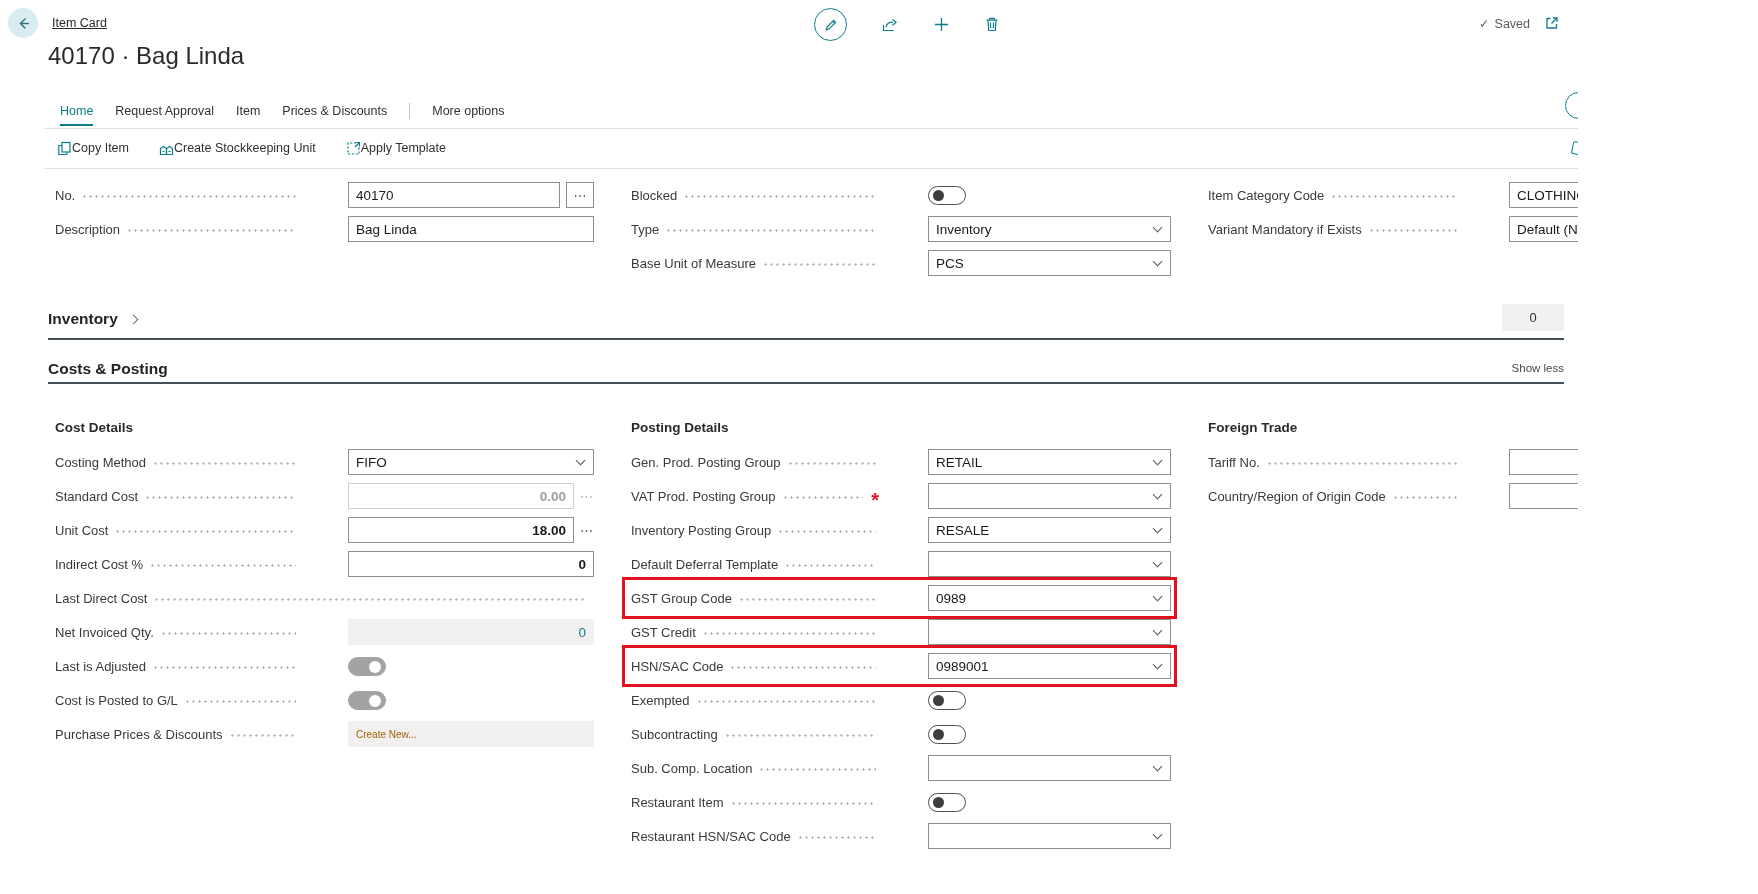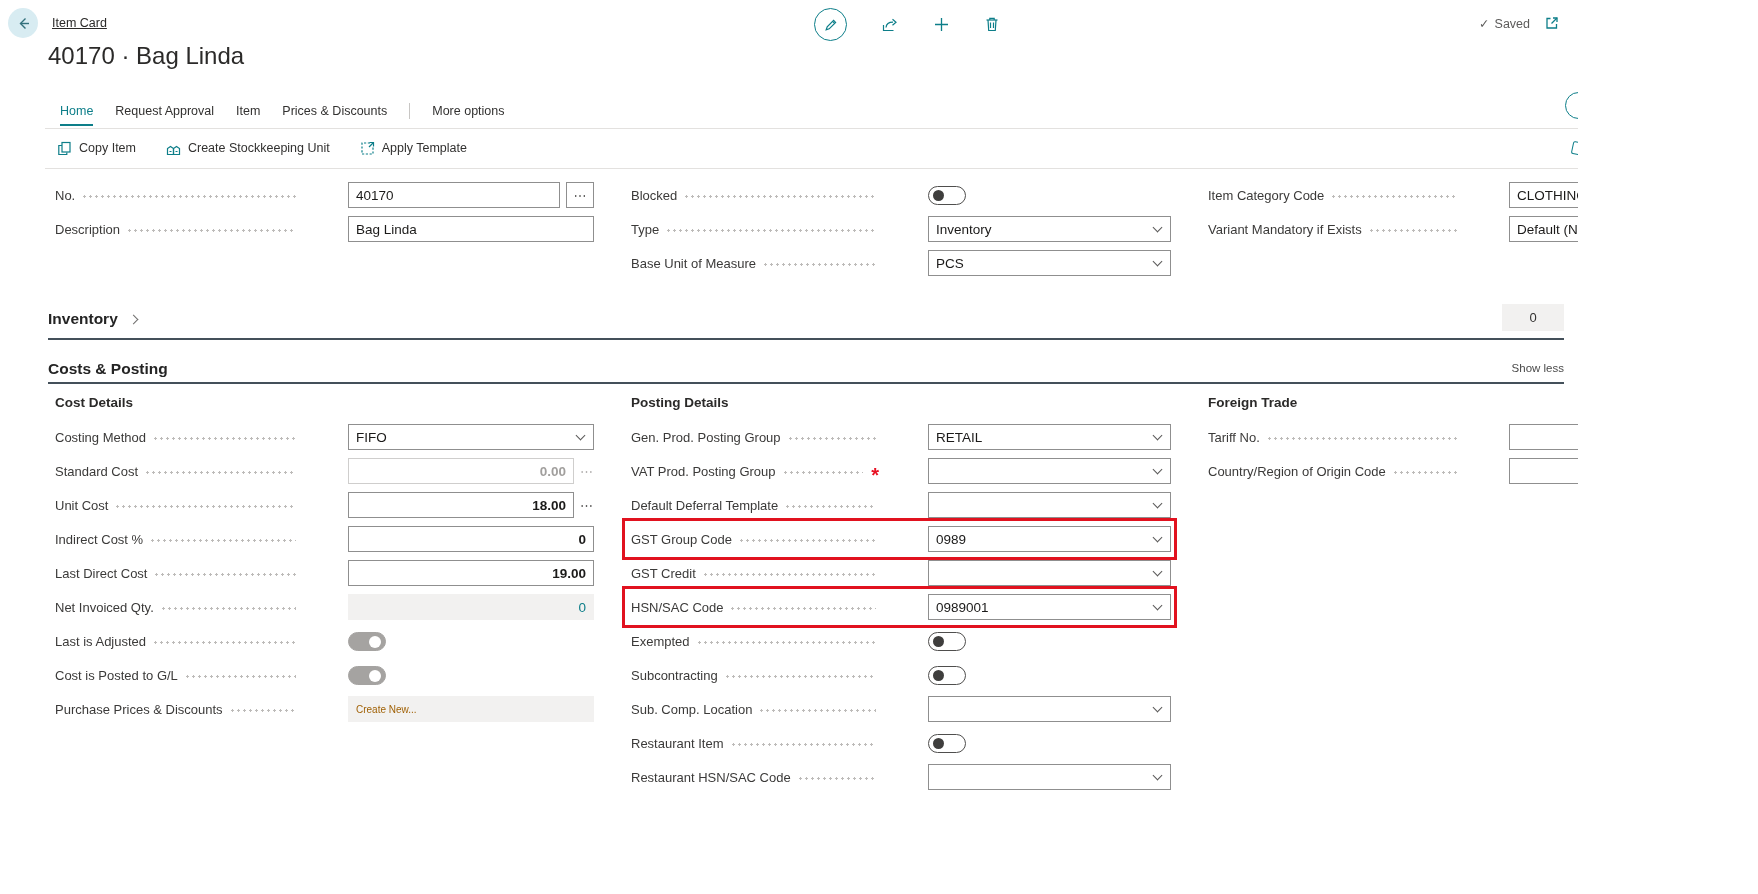--- a/index.html
+++ b/index.html
@@ -28,21 +28,21 @@
   .page-title { position:absolute; left:48px; top:42px; font-size:24px; font-weight:400; color:#2b2a29; }
   .tabs { position:absolute; left:60px; top:100px; display:flex; align-items:center; gap:22px;
     font-size:12.5px; color:#323130; height:22px; }
   .tab { cursor:pointer; position:relative; white-space:nowrap; }
   .tab.active { color:#0d7e89; }
   .tab.active::after { content:""; position:absolute; left:0; right:0; bottom:-8px; height:2.5px; background:#0d7e89; }
   .vdiv { width:1px; height:16px; background:#c8c6c4; }
   .hr-light { position:absolute; left:45px; right:0; height:1px; background:#e3e1df; }
   .actionbar { position:absolute; left:57px; top:136px; display:flex; gap:30px; align-items:center;
     font-size:12.5px; color:#323130; height:24px; }
-  .action { display:flex; align-items:center; gap:7px; cursor:pointer; white-space:nowrap; }
+  .action { display:flex; align-items:center; cursor:pointer; white-space:nowrap; }
 
   
   .fgrid { position:absolute; left:55px; width:1694px; display:grid;
     grid-template-columns:539px 540px 541px; column-gap:37px; }
   .col { min-width:0; }
   .subhead { font-size:13.5px; font-weight:700; color:#2b2a29; height:18px; margin-bottom:11px; }
   .row { display:flex; align-items:center; height:26px; margin-bottom:8px; position:relative; }
   .flabel { font-size:13px; color:#3b3a39; white-space:nowrap; flex-shrink:0; }
   .leader { flex:1; height:3px; margin:2px 8px 0 8px; min-width:12px;
     background-image:radial-gradient(circle at 1.5px 1.5px, #bdbbb9 1.1px, transparent 1.4px);
@@ -285,21 +285,21 @@
   </div>
 
   <div class="ft" style="top:356px;">
     <div class="ft-titlerow">
       <span class="ft-title">Costs &amp; Posting</span>
     </div>
     <div class="showless">Show less</div>
     <div class="rule" style="top:26px;"></div>
   </div>
 
-  <div class="fgrid" style="top:395px;">
+  <div class="fgrid" style="top:420px;">
 
     <div class="col col-l">
       <div class="subhead">Cost Details</div>
 
       <div class="row">
         <span class="flabel">Costing Method</span>
         <span class="leader"></span>
         <span class="ctl">
           <span class="dd">
             <span class="dd-val">FIFO</span>
@@ -330,23 +330,20 @@
         <span class="flabel">Indirect Cost %</span>
         <span class="leader"></span>
         <span class="ctl">
           <input class="tin num" value="0" style="">
         </span>
       </div>
 
       <div class="row">
         <span class="flabel">Last Direct Cost</span>
         <span class="leader"></span>
-        <span class="ctl">
-          <input class="tin num" value="19.00" style="">
-        </span>
       </div>
 
       <div class="row">
         <span class="flabel">Net Invoiced Qty.</span>
         <span class="leader"></span>
         <span class="ctl">
           <span class="flow num">
             <span class="flow-val">0</span>
           </span>
         </span>
@@ -402,20 +399,30 @@
         <span class="leader"></span>
         <span class="req">*</span>
         <span class="ctl">
           <span class="dd">
             <span class="dd-val"></span>
             <span class="chev"></span>
           </span>
         </span>
       </div>
 
+      <div class="row">
+        <span class="flabel">Inventory Posting Group</span>
+        <span class="leader"></span>
+        <span class="ctl">
+          <span class="dd">
+            <span class="dd-val">RESALE</span>
+            <span class="chev"></span>
+          </span>
+        </span>
+      </div>
 
       <div class="row">
         <span class="flabel">Default Deferral Template</span>
         <span class="leader"></span>
         <span class="ctl">
           <span class="dd">
             <span class="dd-val"></span>
             <span class="chev"></span>
           </span>
         </span>

